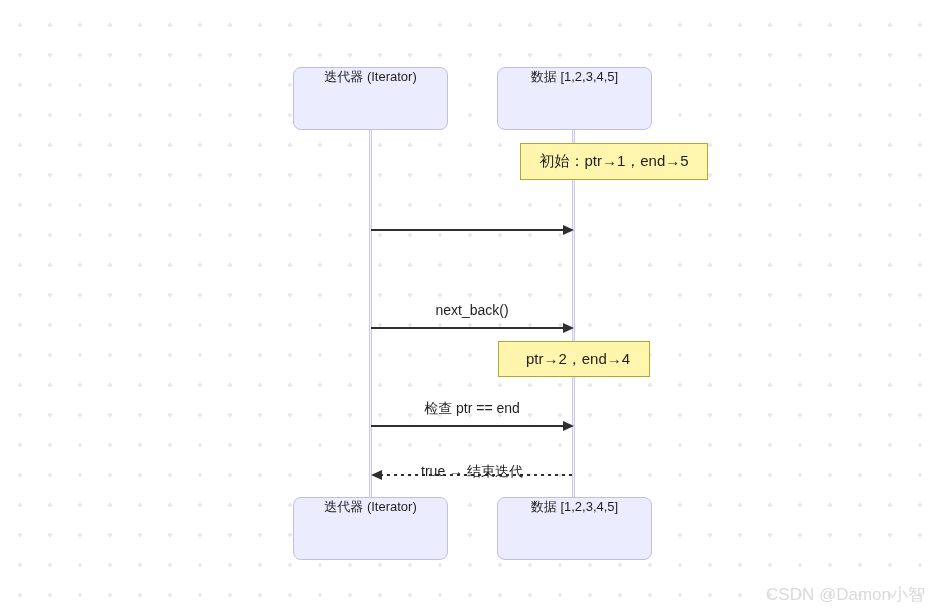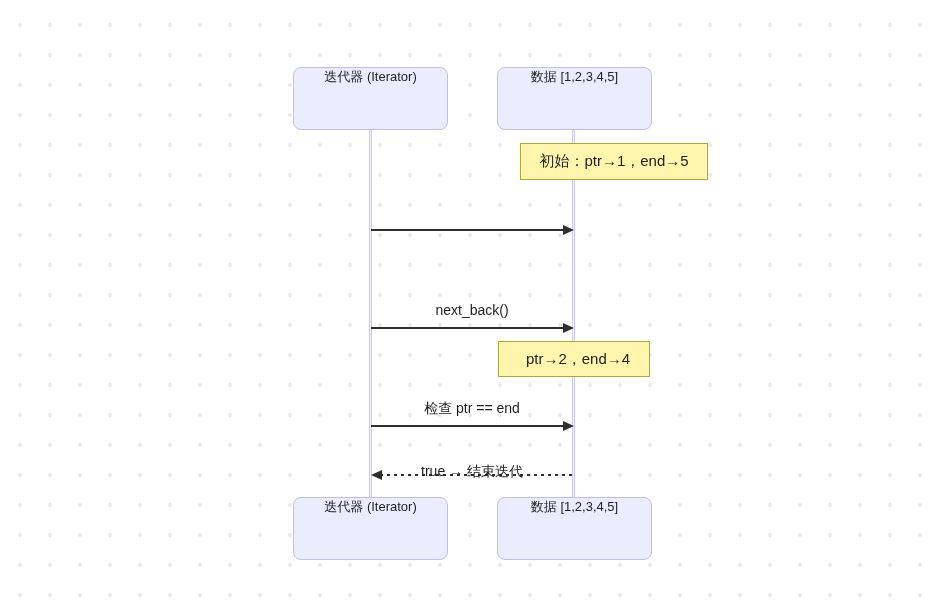--- a/index.html
+++ b/index.html
@@ -144,14 +144,15 @@
   <div class="msg-line-dashed" style="top:474px;"></div>
   <div class="arrowhead-left" style="left:371px; top:470px;"></div>
 
   <div class="participant" style="left:293px; top:497px;">
     <span>迭代器 (Iterator)</span>
   </div>
   <div class="participant" style="left:497px; top:497px;">
     <span>数据 [1,2,3,4,5]</span>
   </div>
 
+  <div class="watermark">CSDN @Damon小智</div>
 
 </div>
 
 </body></html>

